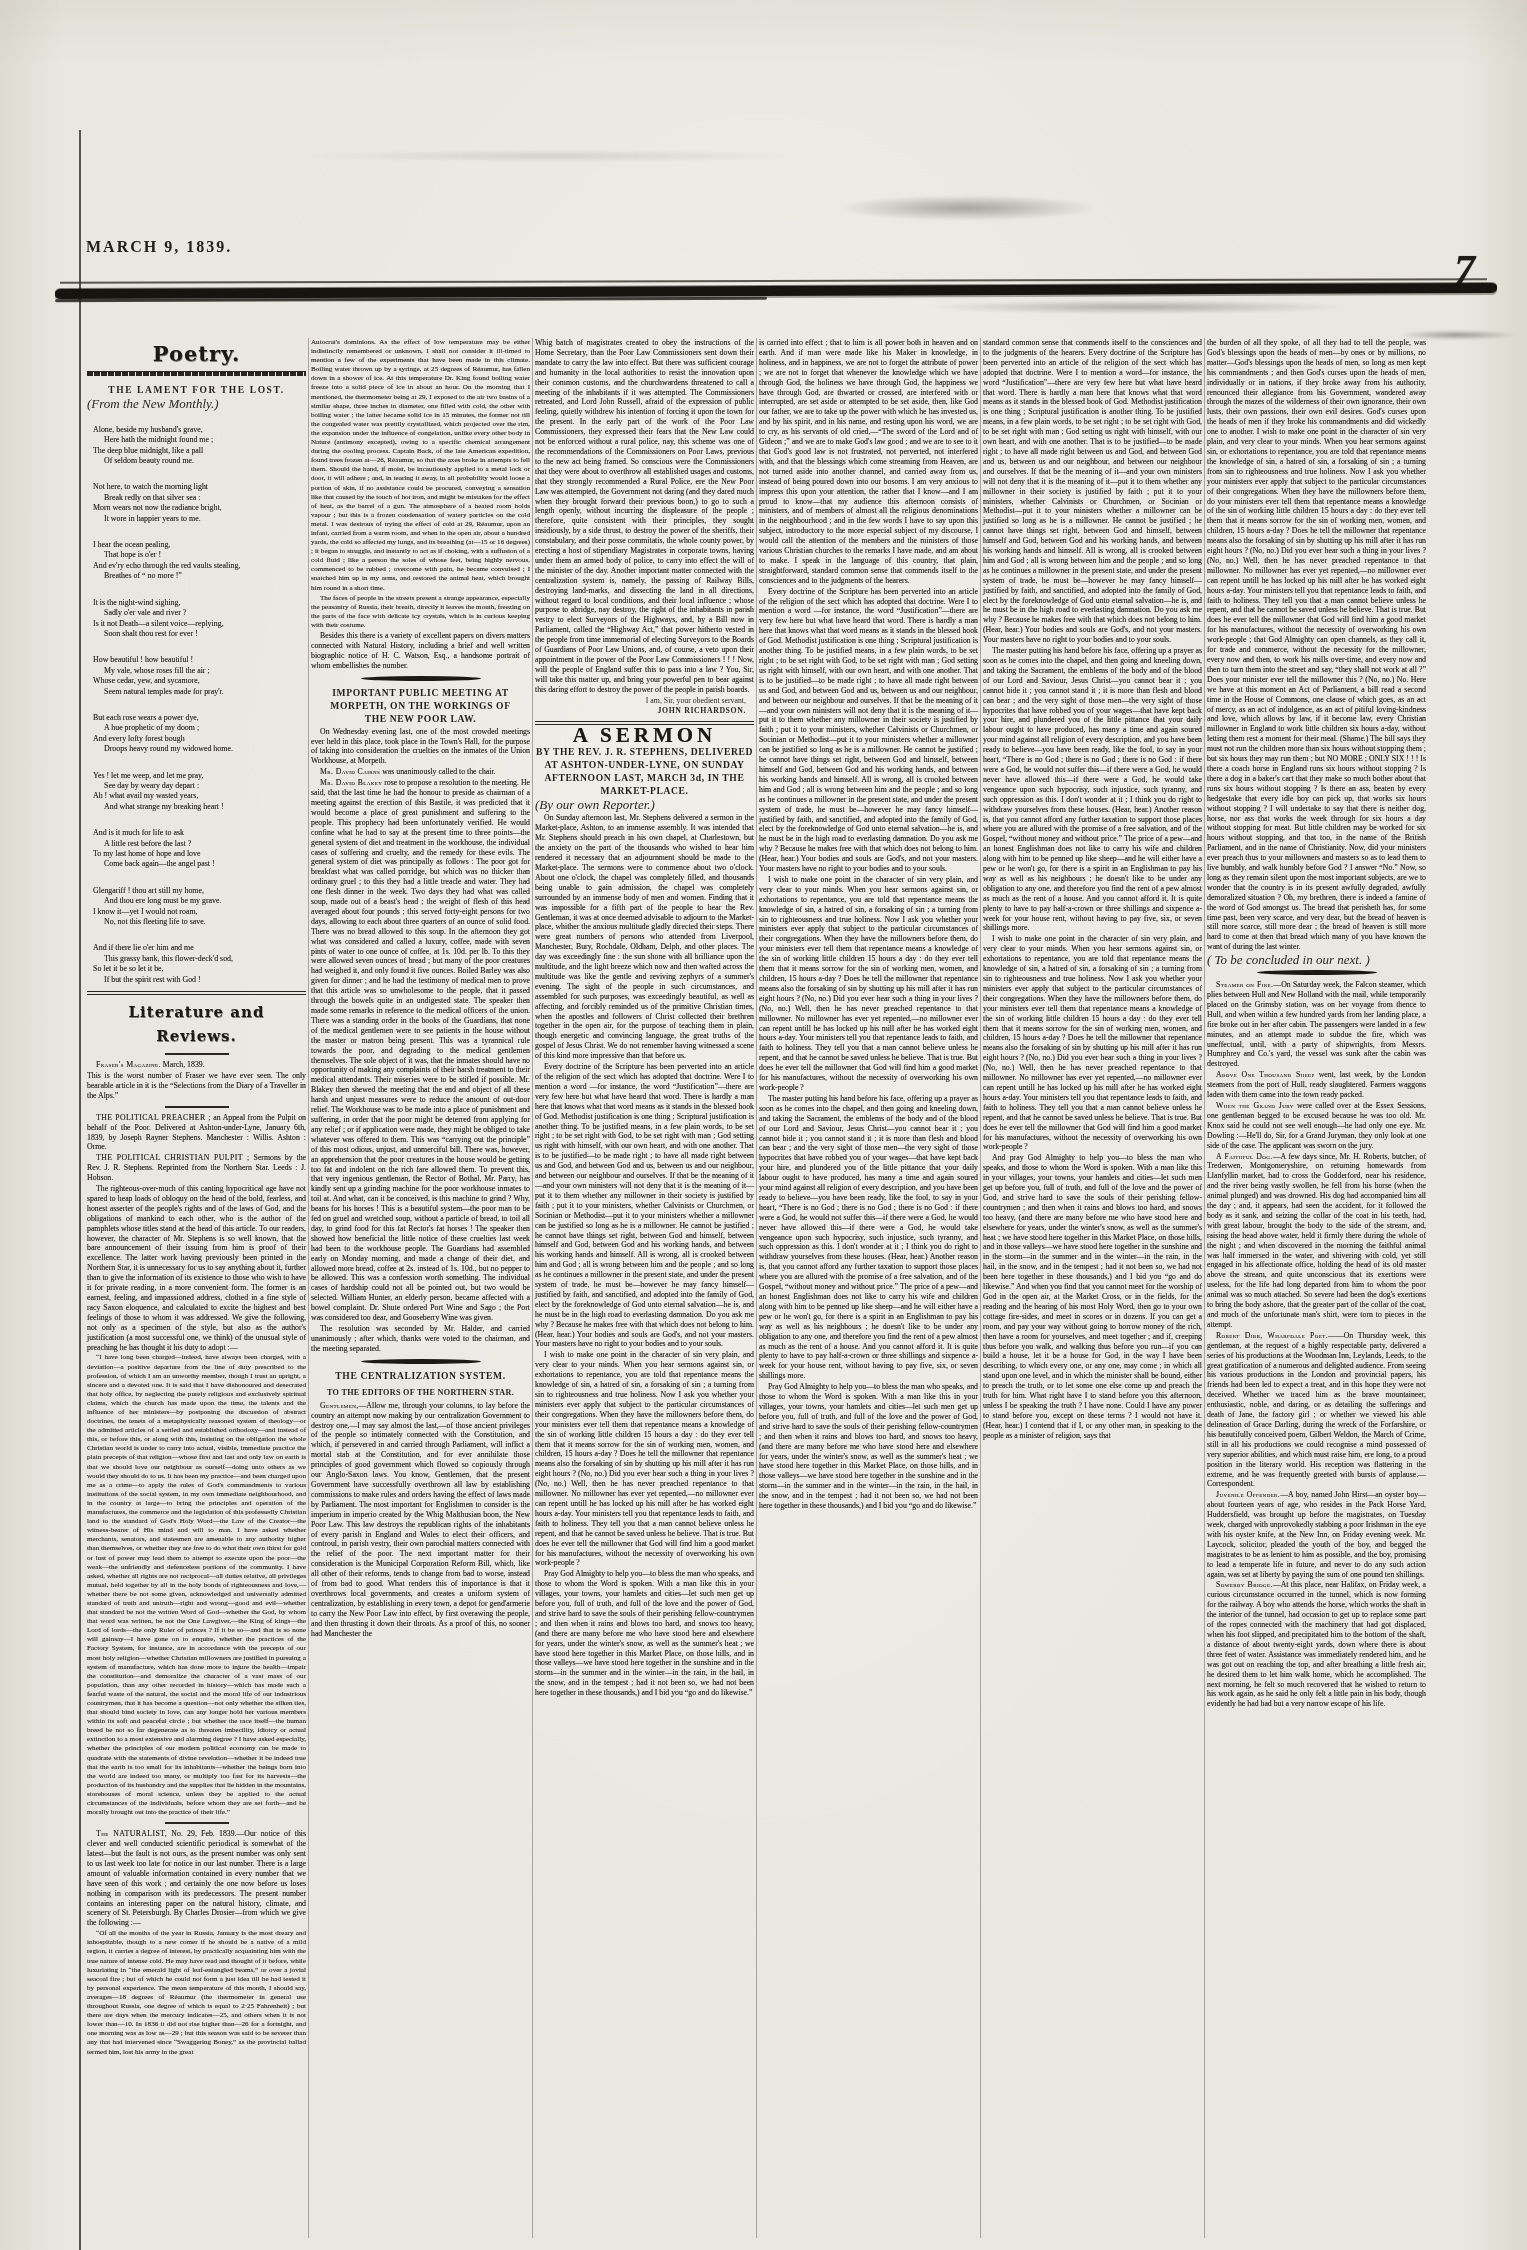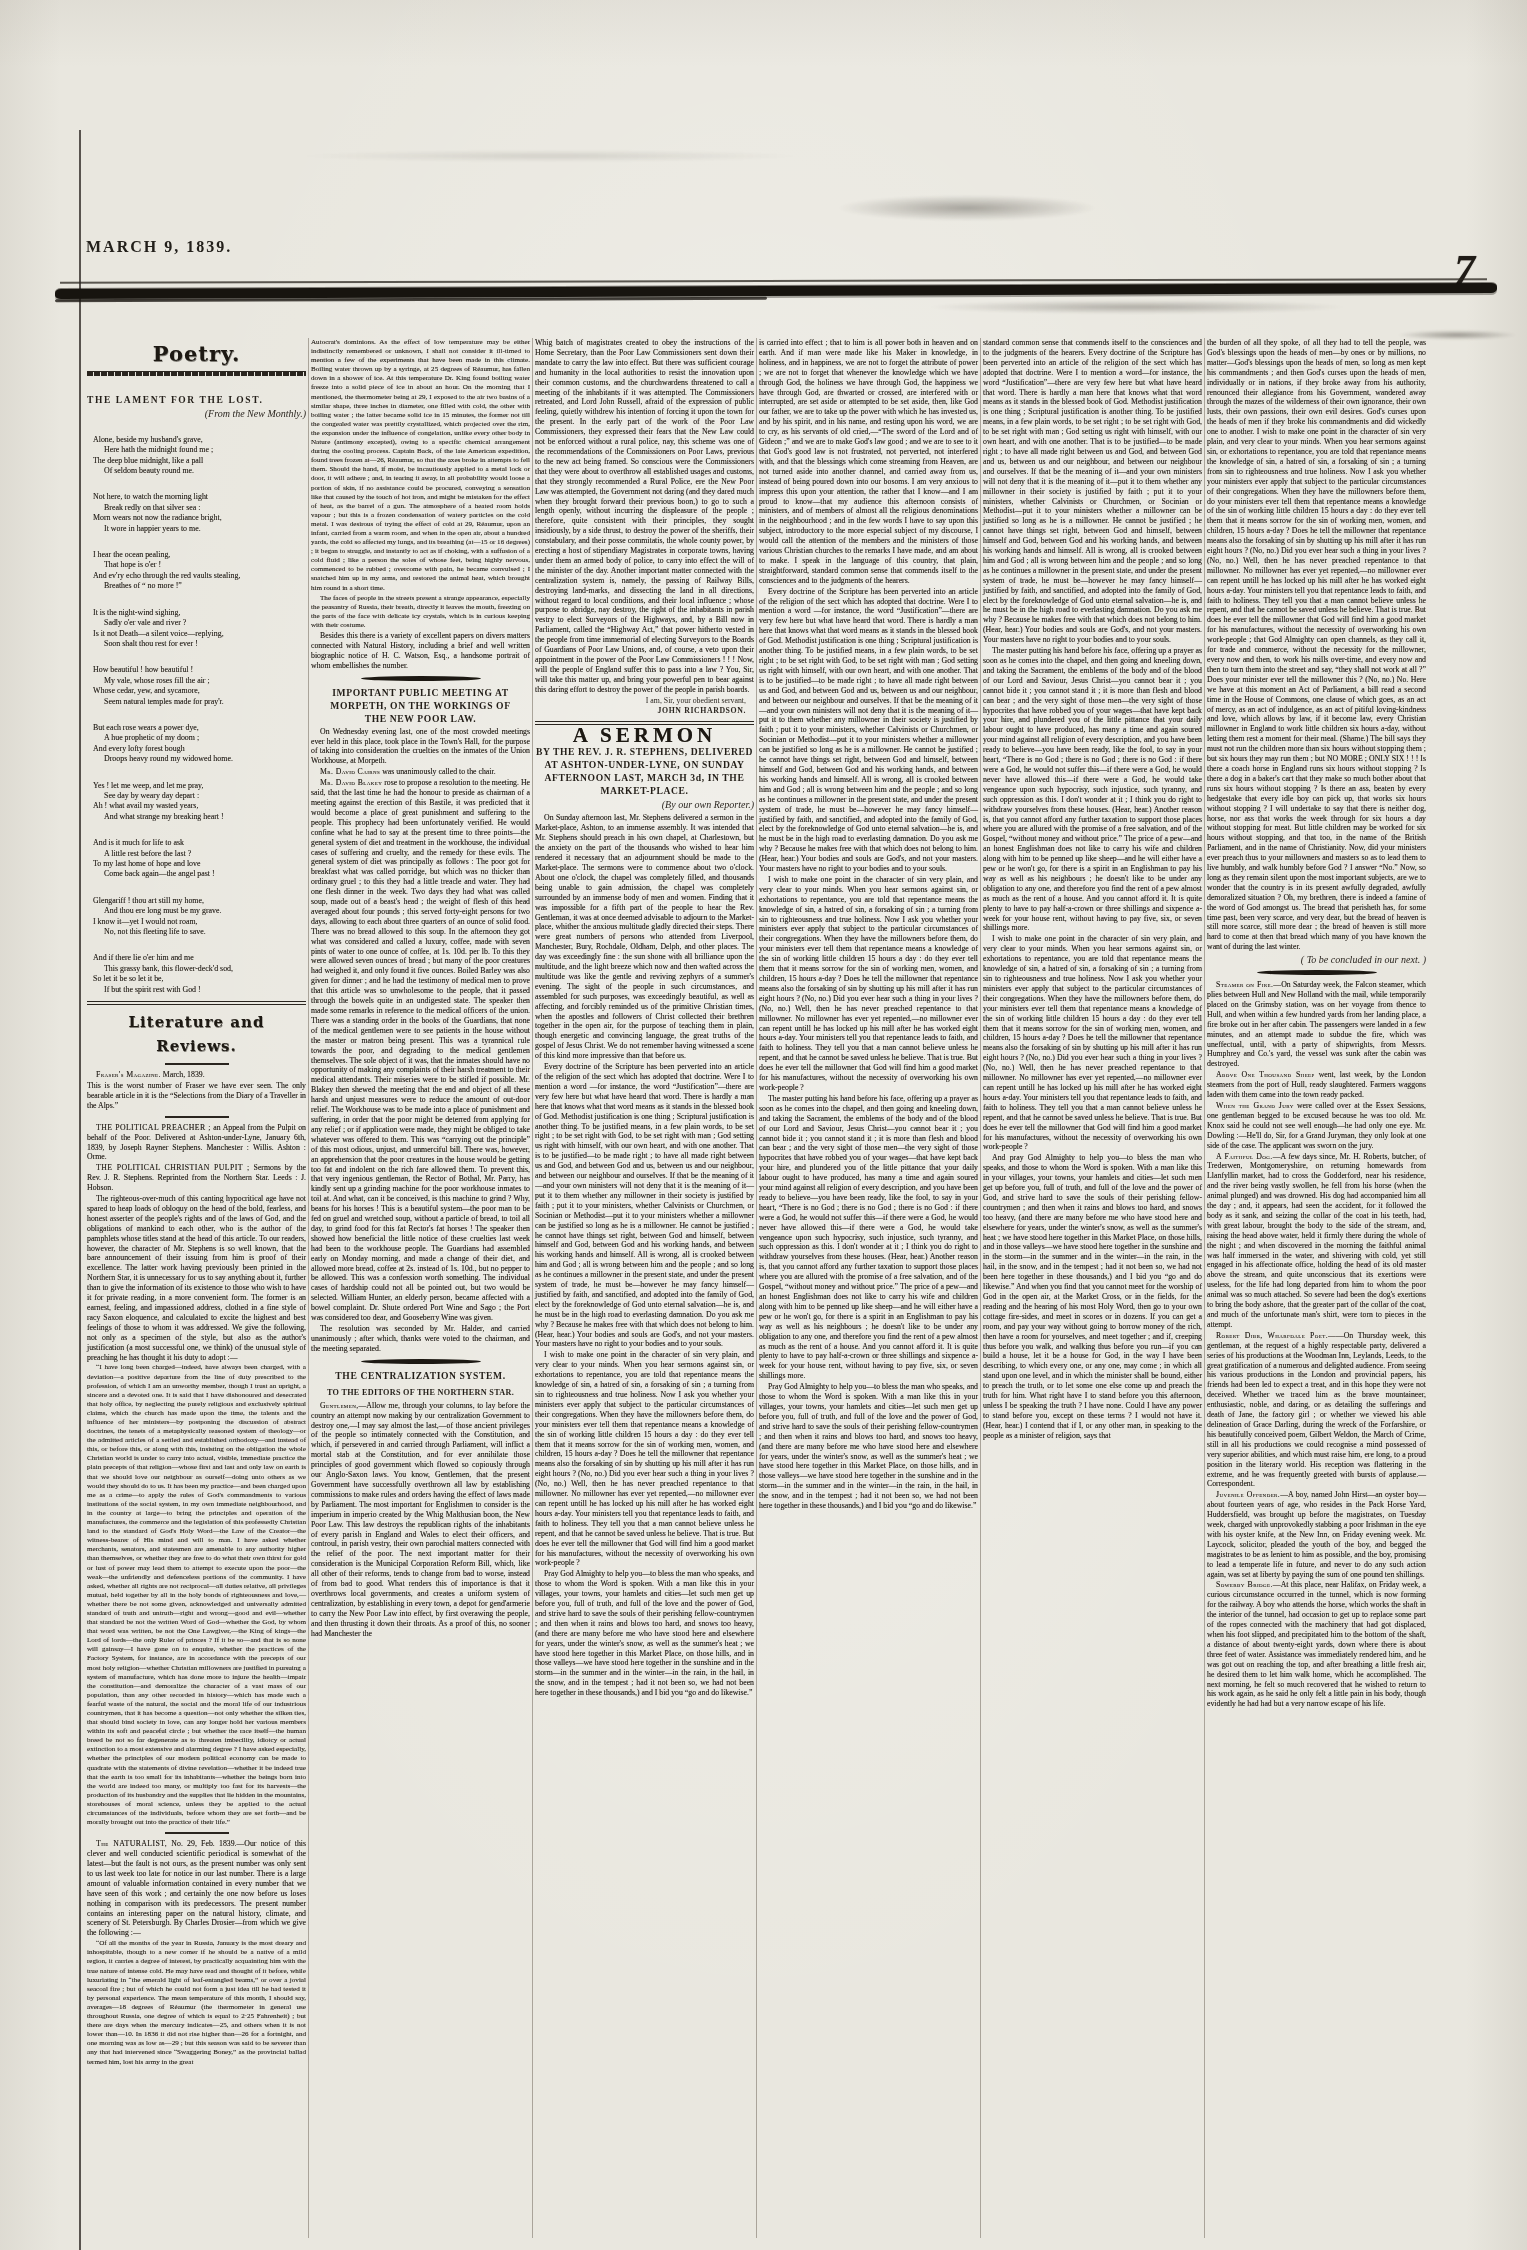--- a/index.html
+++ b/index.html
@@ -42,22 +42,22 @@
   p.para{margin:0 0 1px 0;text-align:justify;text-indent:9px;
     text-shadow:0 0 .4px rgba(43,38,32,.55);}
   p.para.ni{text-indent:0;}
   p.para.sm{font-size:7.1px;line-height:9.1px;color:#332e27;}
   .lead{font-variant:small-caps;letter-spacing:.4px;}
 
   .bl-head{font-family:"DejaVu Serif", serif;font-weight:bold;text-align:center;
     font-size:21px;line-height:24px;margin:4px 0 2px 0;color:#1d1913;
     letter-spacing:1px;text-shadow:.5px .5px 0 rgba(29,25,19,.5);}
   .bl-head.big{font-size:15px;}
-  .subhead{font-size:9.5px;letter-spacing:1.6px;margin:20px 0 2px 0;font-weight:bold;color:#241f19;}
-  .byline{text-align:right;font-style:italic;font-size:10px;margin:3px 0 4px 0;}
+  .subhead{text-align:center;font-size:9.5px;letter-spacing:1.6px;margin:10px 0 2px 0;font-weight:bold;color:#241f19;}
+  .byline{text-align:left;font-style:italic;font-size:13px;margin:3px 0 4px 0;}
   .h1head{text-align:center;font-size:21px;font-weight:bold;letter-spacing:4px;margin:6px 0 3px 0;color:#1d1913;text-shadow:0 0 .6px rgba(29,25,19,.6);}
   .capshead{text-align:center;font-size:9.6px;font-weight:bold;letter-spacing:.6px;line-height:13px;margin:4px 0 2px 0;color:#231e18;}
   .capshead.minor{font-size:8.2px;font-weight:bold;letter-spacing:.3px;}
 
   .stanza{margin:16px 0 6px 0;}
   .poem-line{font-size:7.9px;line-height:10.4px;padding-left:6px;text-shadow:0 0 .4px rgba(43,38,32,.5);}
   .poem-line.alt{padding-left:17px;}
 
   .rule{margin:5px auto;}
   .rule.d{border-top:1px solid #2a251f;border-bottom:1px solid #2a251f;height:2px;width:100%;}

